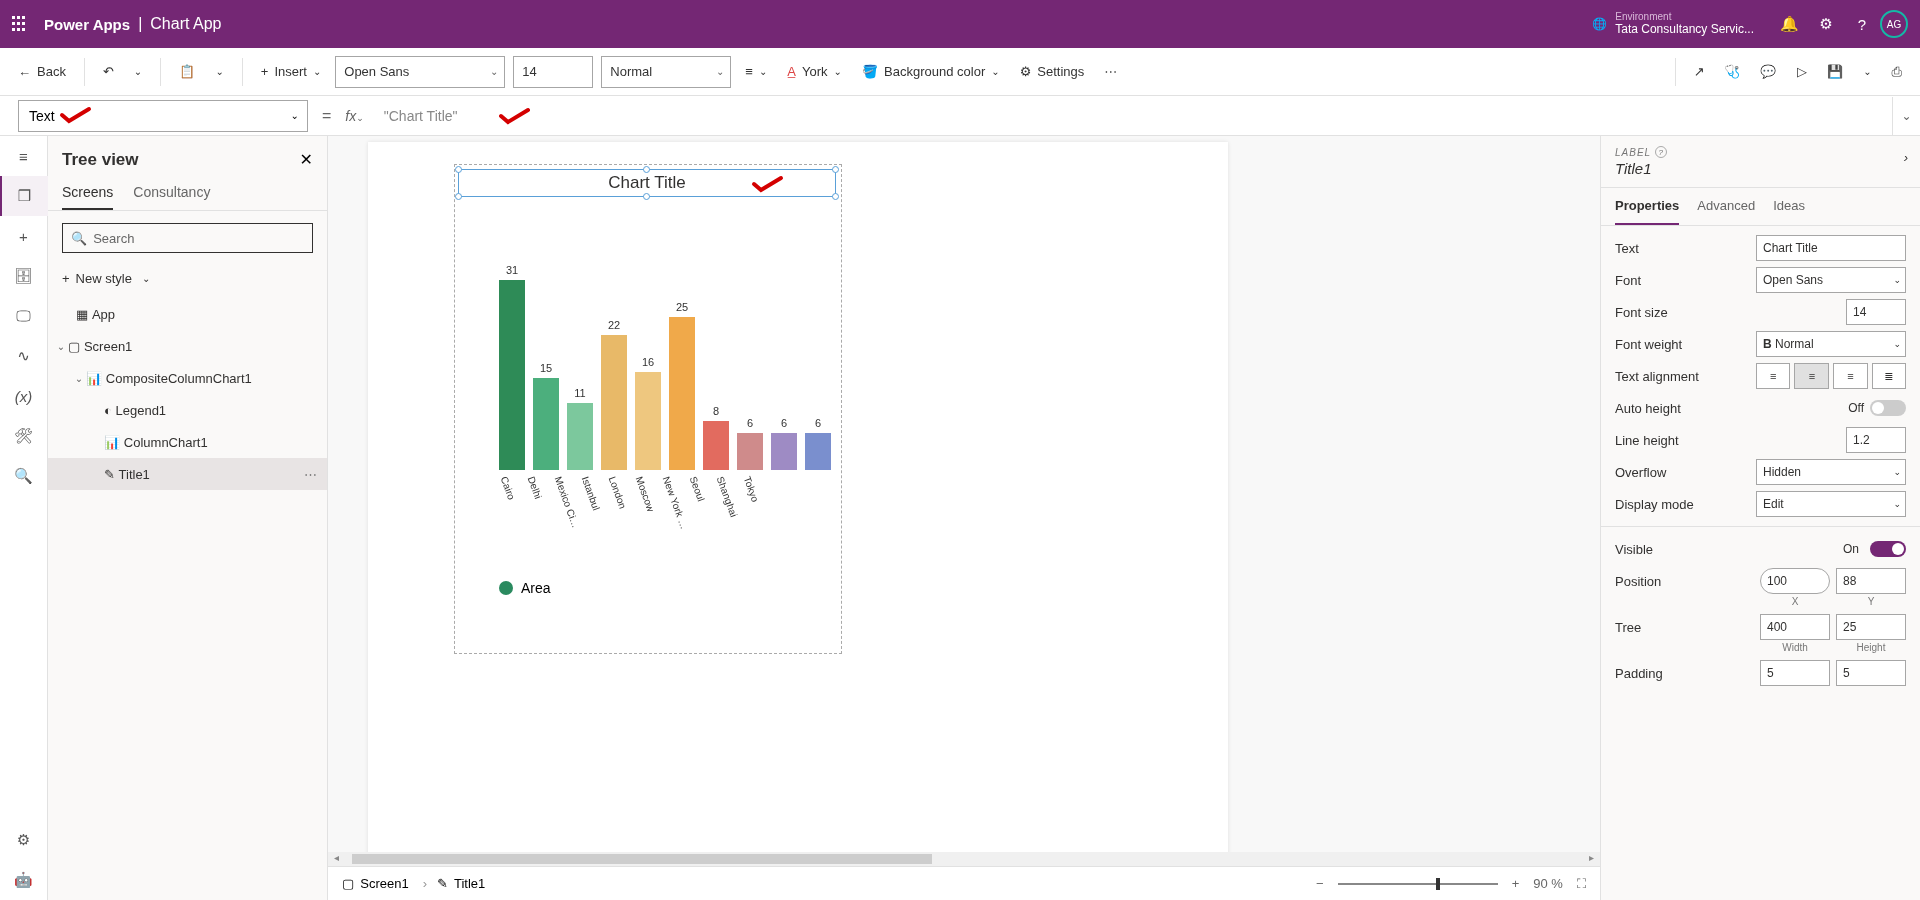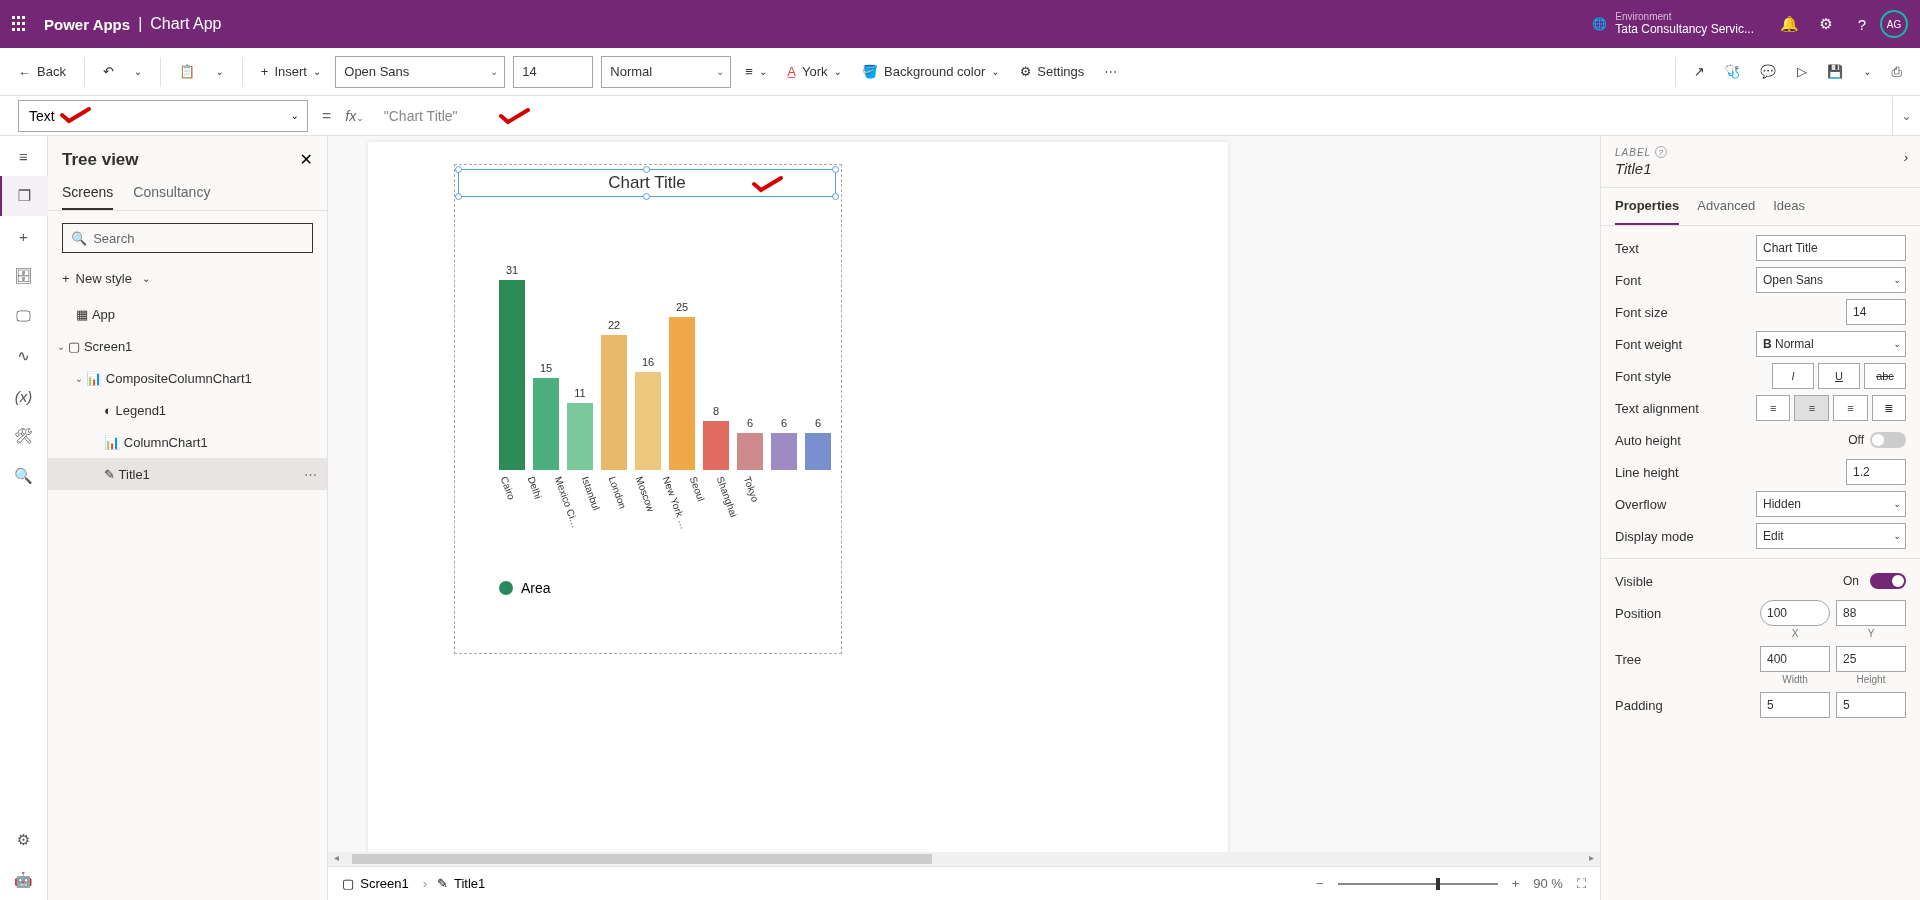--- a/index.html
+++ b/index.html
@@ -403,34 +403,20 @@
         <span class="plabel">Font size</span>
       <div class="pinput w60">
           <span>14</span>
         </div>
       </div>
     <div class="prow">
         <span class="plabel">Font weight</span>
       <div class="pinput w150"><b>B</b>&nbsp;<span>Normal</span><span class="chev">⌄</span></div>
       </div>
     <div class="prow">
-        <span class="plabel">Font style</span>
-      <div class="btn-group">
-        <div class="b">
-            <i>I</i>
-          </div>
-        <div class="b">
-            <u>U</u>
-          </div>
-        <div class="b">
-            <s>abc</s>
-          </div>
-      </div>
-      </div>
-    <div class="prow">
         <span class="plabel">Text alignment</span>
       <div class="btn-group" style="width:150px;">
         <div class="b" style="width:36px;">≡</div>
         <div class="b sel" style="width:36px;">≡</div>
         <div class="b" style="width:36px;">≡</div>
         <div class="b" style="width:36px;">≣</div>
       </div>
       </div>
     <div class="prow">
         <span class="plabel">Auto height</span>

